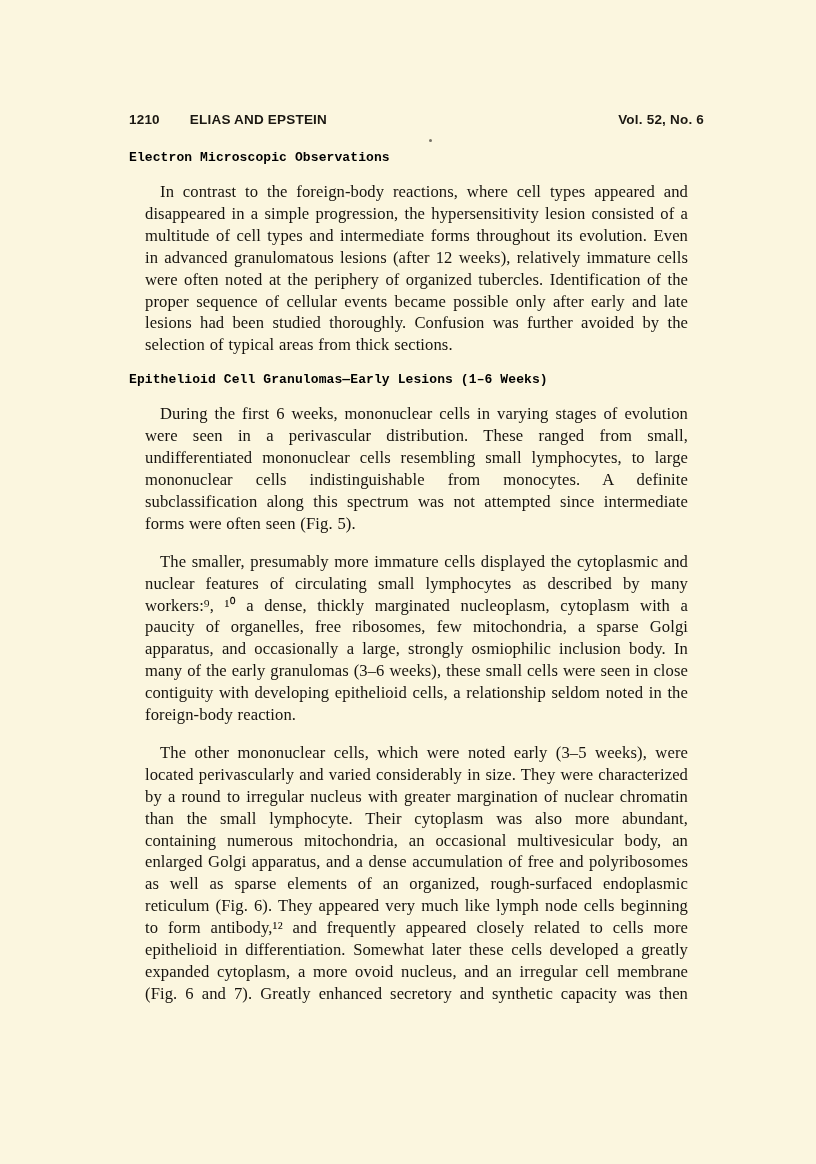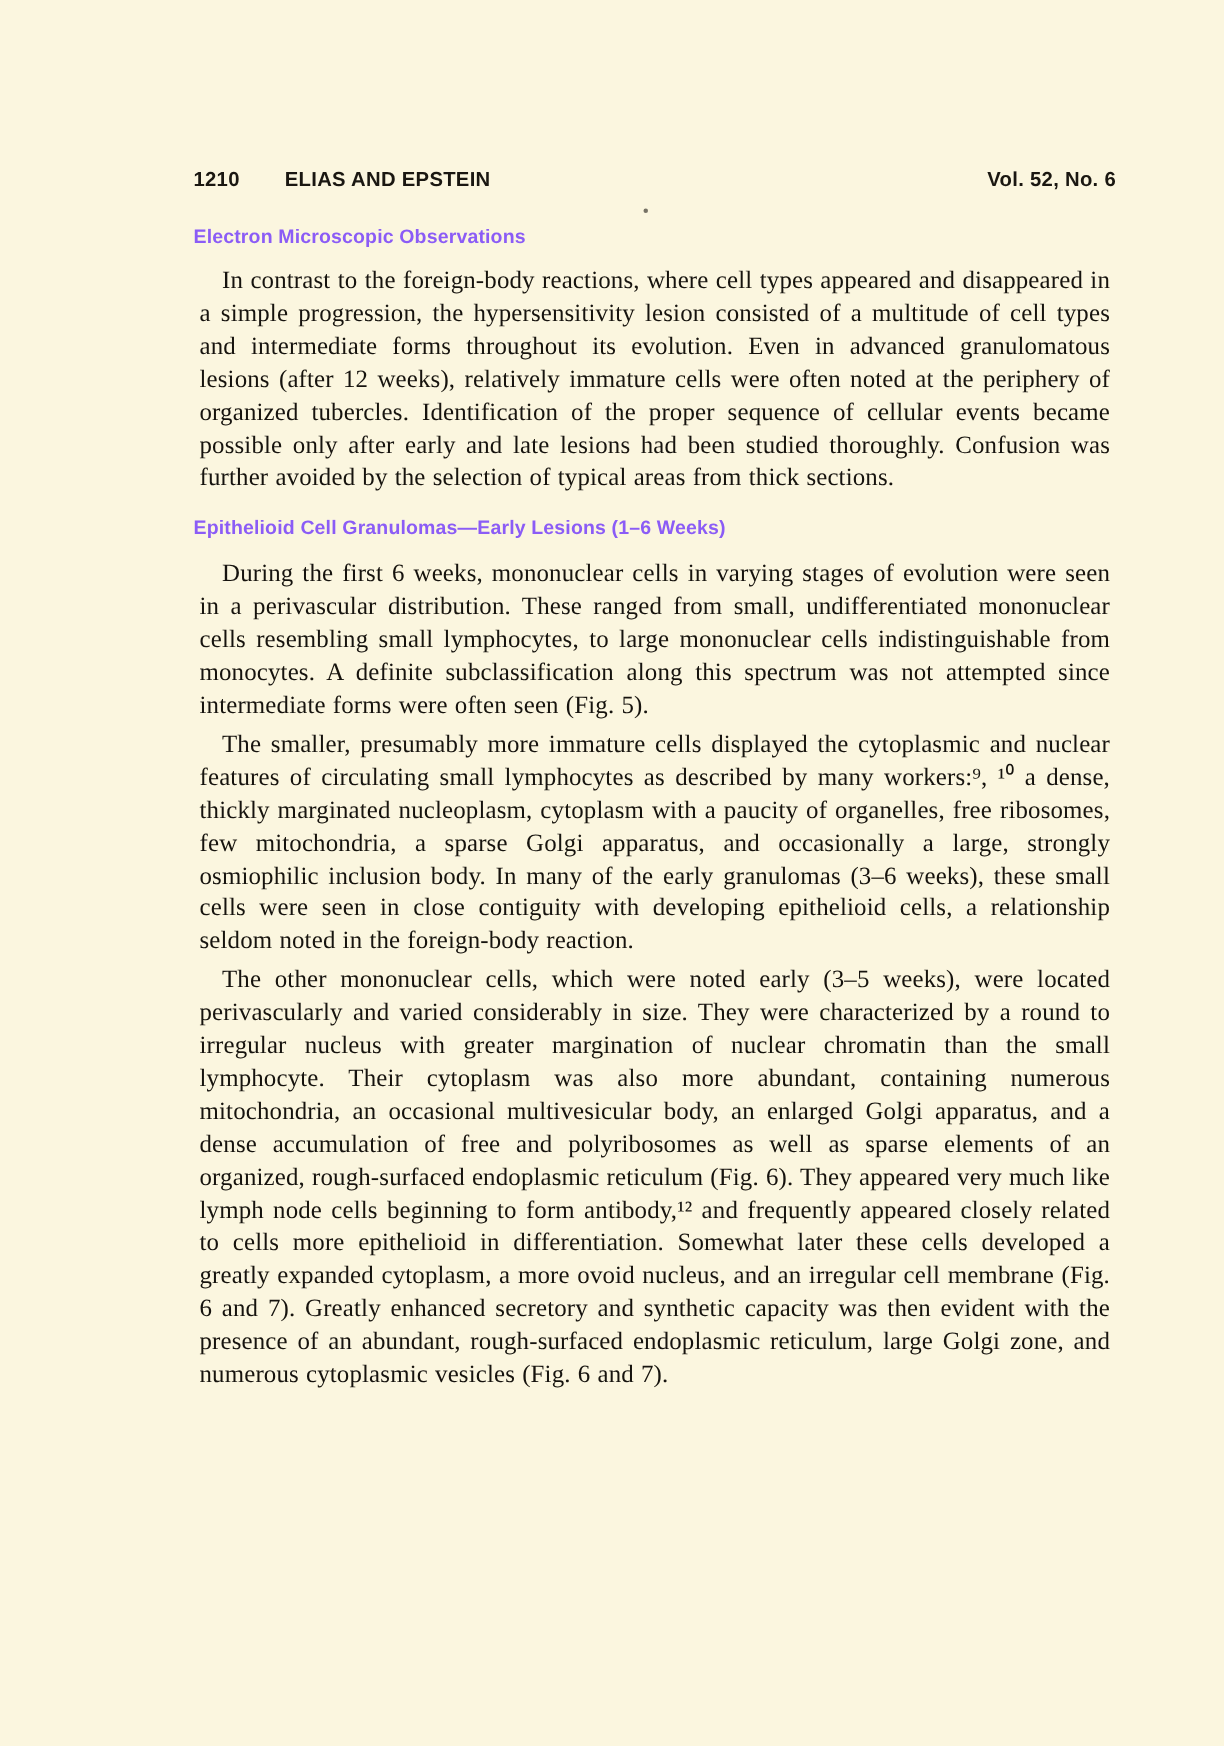--- a/index.html
+++ b/index.html
@@ -11,21 +11,21 @@
     height: 1164px;
     background: #fbf6df;
     color: #16130e;
     font-family: "Liberation Serif", serif;
   }
   .page {
     position: relative;
     width: 816px;
     height: 1008px;
     box-sizing: border-box;
-    padding: 112px 72px 0 129px;
+    padding: 112px 112px 0 129px;
     overflow: hidden;
   }
   .page-header {
     display: flex;
     align-items: baseline;
     font-family: "Liberation Sans", sans-serif;
     font-size: 13.5px;
     font-weight: bold;
     letter-spacing: 0.2px;
     color: #1a1711;
@@ -41,37 +41,37 @@
     position: absolute;
     left: 429px;
     top: 139px;
     width: 3px;
     height: 3px;
     border-radius: 50%;
     background: #4a463c;
     opacity: 0.75;
   }
   .section-heading {
-    font-family: Liberation Sans, sans-serif;
+    font-family: Liberation Mono, monospace;
     font-size: 13px;
     font-weight: bold;
     letter-spacing: 0.1px;
     margin: 0;
-    color: #8b5cf6;
+    color: #000000;
   }
   .heading-first {
     margin-top: 23px;
     margin-bottom: 11px;
   }
   .heading-later {
     margin-top: 15px;
     margin-bottom: 12px;
   }
   .body-text p {
-    margin: 4px;
+    margin: 16px;
     font-size: 16.6px;
     line-height: 21.9px;
     text-align: justify;
     text-indent: 15px;
     letter-spacing: 0.1px;
     word-spacing: 0.5px;
   }
 </style>
 </head>
 <body>

